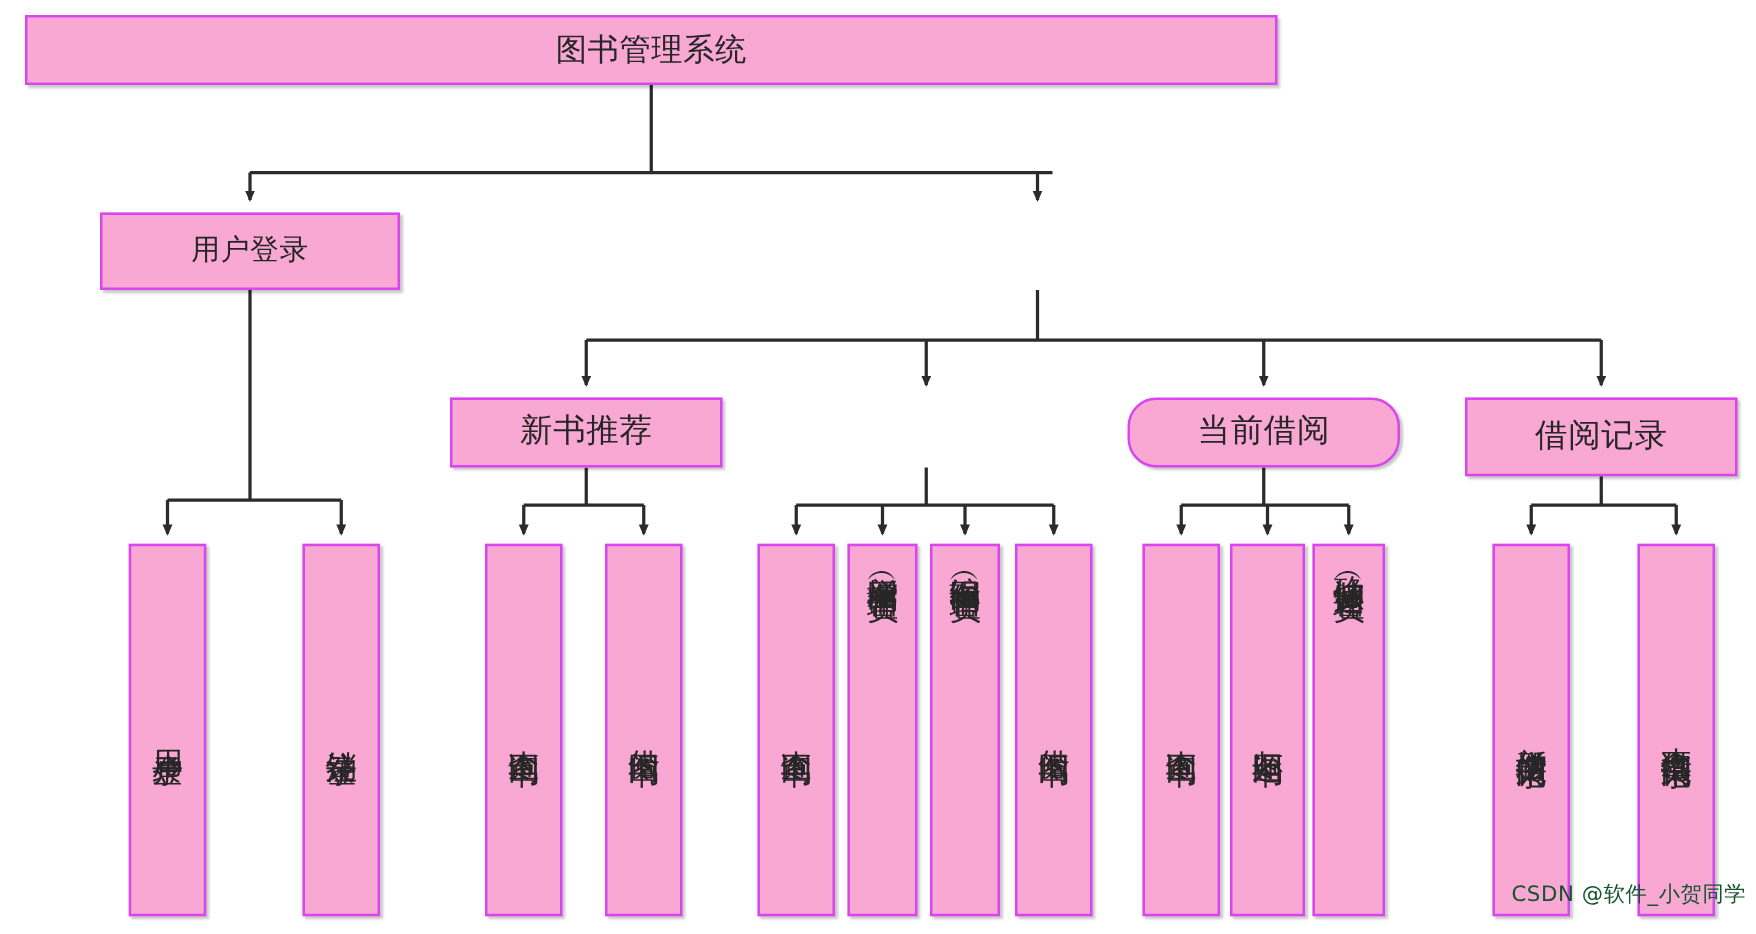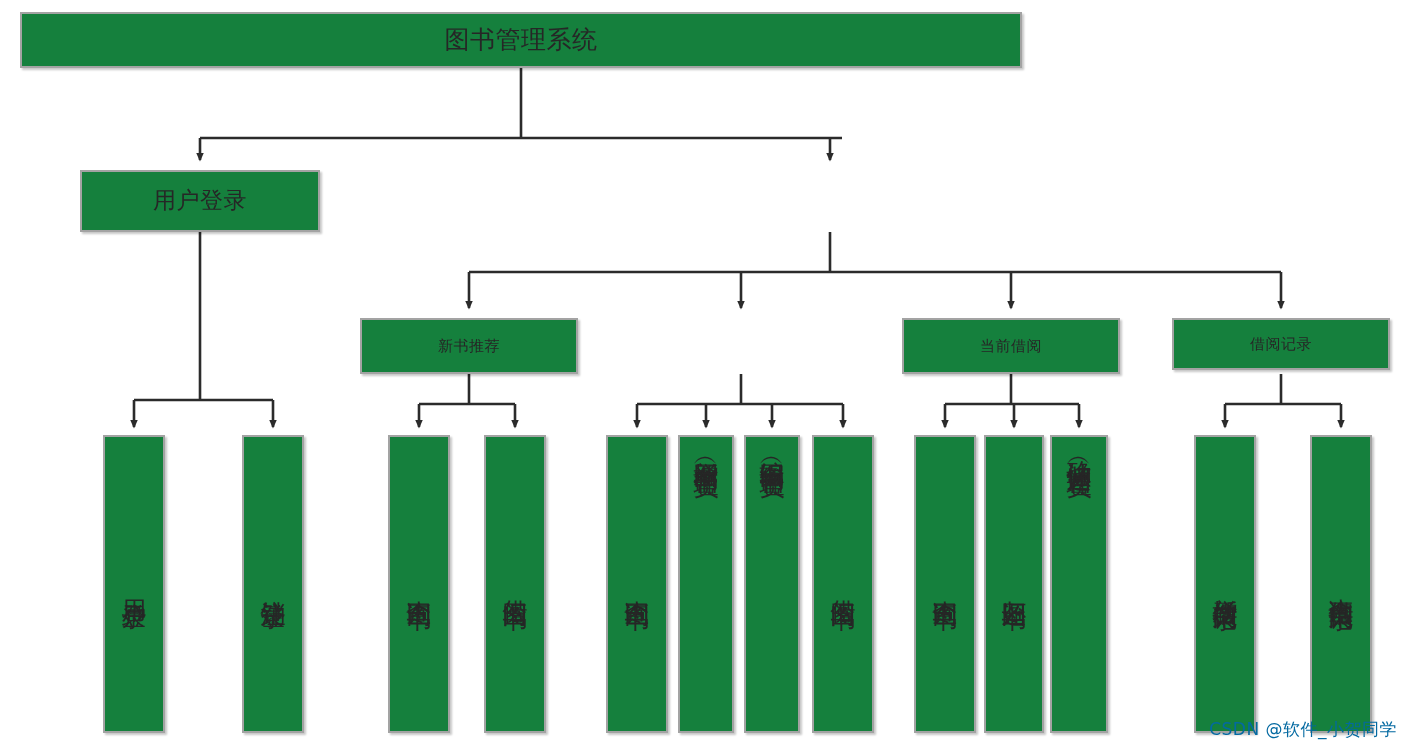--- a/index.html
+++ b/index.html
@@ -25,42 +25,42 @@
     position: absolute;
     left: 0;
     top: 0;
     width: 1405px;
     height: 747px;
     pointer-events: none;
   }
   .node {
     position: absolute;
     box-sizing: border-box;
-    background: #15803d;
-    border: 2px solid #a3a3a3;
+    background: #f9a8d4;
+    border: 2px solid #d946ef;
     box-shadow: 2px 2px 2px rgba(0,0,0,0.22);
     display: flex;
     align-items: center;
     justify-content: center;
     color: #262626;
   }
   .node .label {
     display: block;
     text-align: center;
     line-height: 1.12;
     letter-spacing: 0.5px;
   }
   .node-root .label {
     font-size: 25px;
   }
   .node-l1 .label {
     font-size: 23px;
   }
   .node-l2 .label {
-    font-size: 15px;
+    font-size: 26px;
   }
   
   .node-leaf {
     align-items: center;
     justify-content: center;
     padding: 4px 0;
   }
   .node-leaf .label {
     writing-mode: vertical-rl;
     text-orientation: upright;
@@ -68,23 +68,23 @@
     line-height: 1.0;
     letter-spacing: 2px;
     white-space: nowrap;
   }
   .node-leaf.tall-text {
     align-items: flex-start;
   }
   .watermark {
     position: absolute;
     right: 8px;
-    bottom: 6px;
+    bottom: 20px;
     font-size: 17px;
-    color: #0369a1;
+    color: #14532d;
     white-space: nowrap;
     letter-spacing: 0.5px;
   }
 </style>
 </head>
 <body>
 
 <div id="diagram-root">
 
   <svg id="connectors" viewBox="0 0 1405 747" xmlns="http://www.w3.org/2000/svg">
@@ -141,24 +141,24 @@
     <span class="label">图书管理系统</span>
   </div>
 
   <div class="node node-l1" style="left:80px; top:170px; width:240px; height:62px;">
     <span class="label">用户登录</span>
   </div>
 
   <div class="node node-l2" style="left:360px; top:318px; width:218px; height:56px;">
     <span class="label">新书推荐</span>
   </div>
-  <div class="node node-l2" style="left:902px; top:318px; width:218px; height:56px;">
+  <div class="node node-l2" style="left:902px; top:318px; width:218px; height:56px;border-radius:23px;">
     <span class="label">当前借阅</span>
   </div>
-  <div class="node node-l2" style="left:1172px; top:318px; width:218px; height:52px;">
+  <div class="node node-l2" style="left:1172px; top:318px; width:218px; height:63px;">
     <span class="label">借阅记录</span>
   </div>
 
   <div class="node node-leaf" style="left:103px; top:435px; width:62px; height:298px;">
     <span class="label">用户登录</span>
   </div>
   <div class="node node-leaf" style="left:242px; top:435px; width:62px; height:298px;">
     <span class="label">注销登录</span>
   </div>
   <div class="node node-leaf" style="left:388px; top:435px; width:62px; height:298px;">

